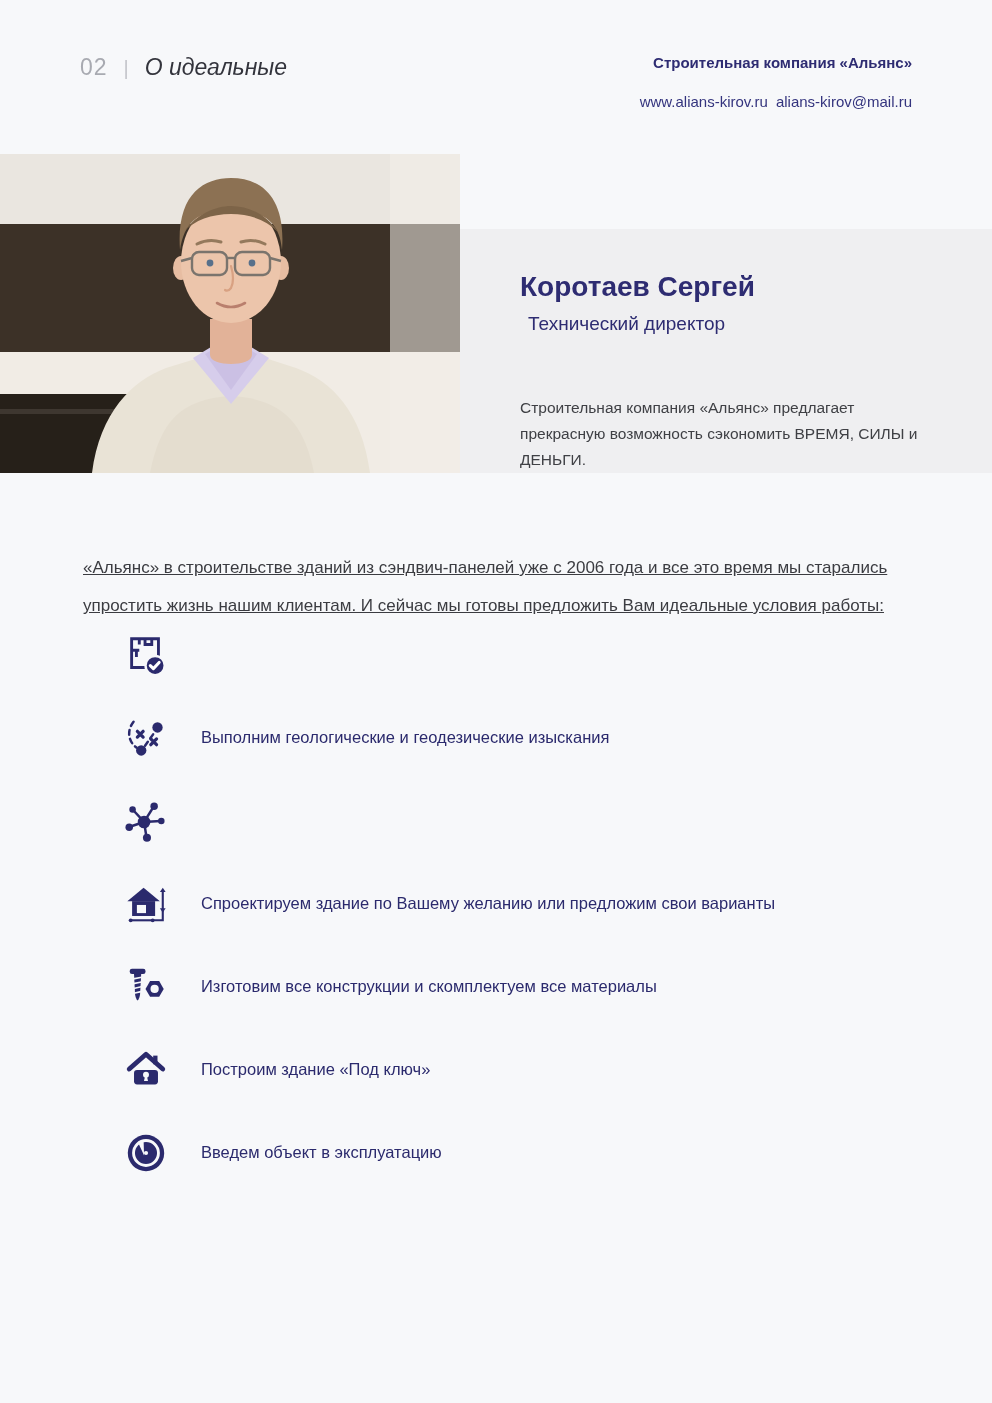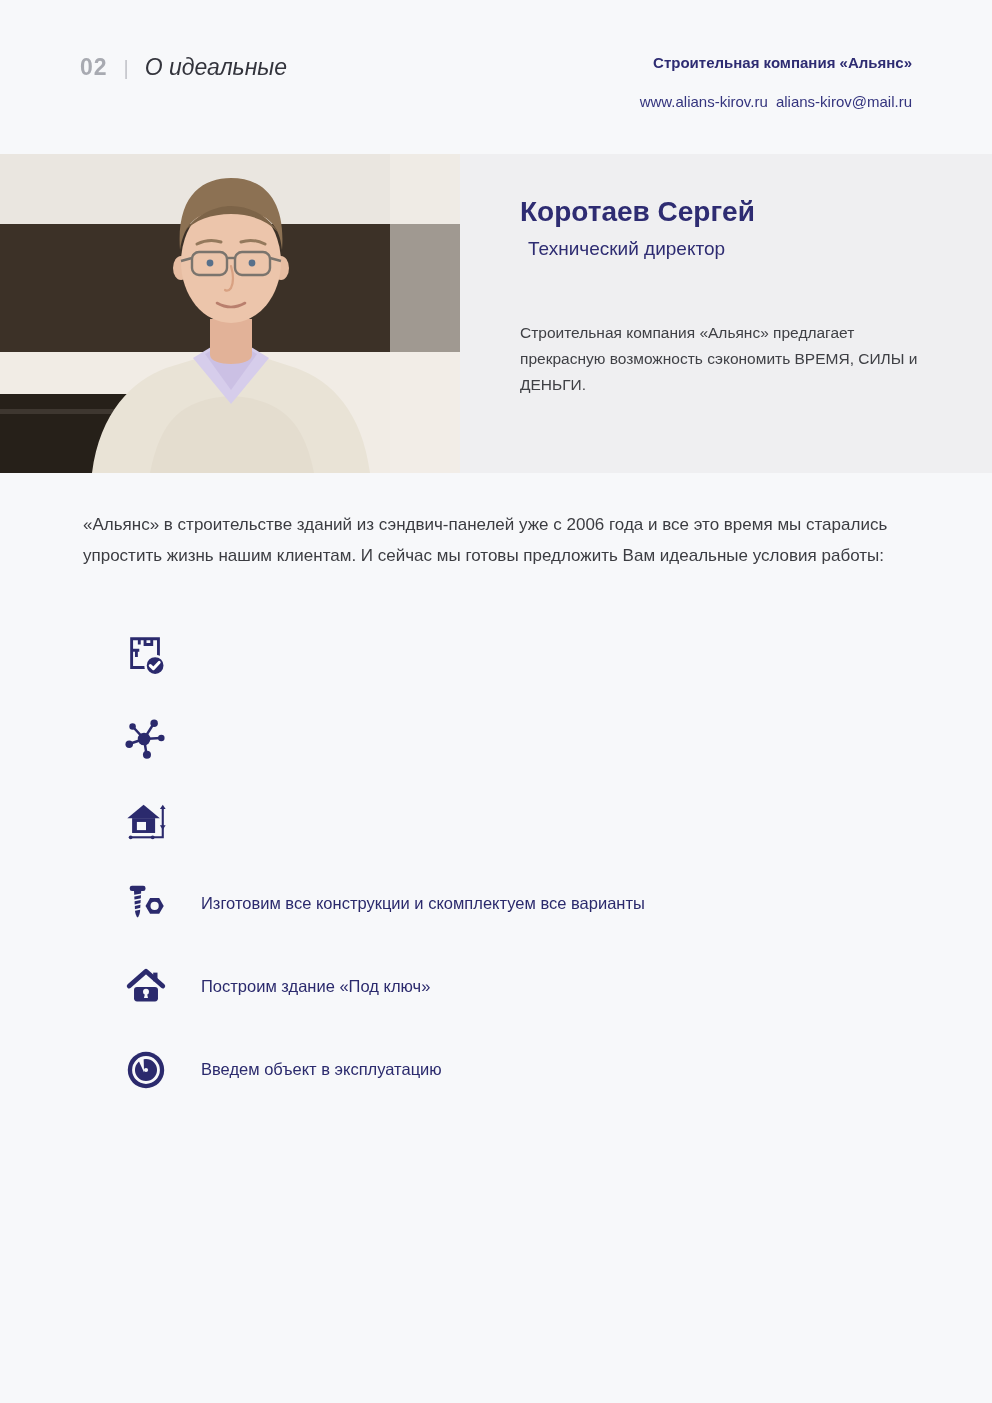--- a/index.html
+++ b/index.html
@@ -13,48 +13,48 @@
   }
 
   
   .page-header {
     position: absolute; top: 0; left: 0; width: 992px;
     box-sizing: border-box;
     padding: 54px 80px 0 80px;
     display: flex; justify-content: space-between; align-items: flex-start;
   }
   .header-left { display: flex; align-items: baseline; gap: 16px; }
-  .page-number { font-size: 23px; font-weight: bold; color: #a8aab1; letter-spacing: 1px; }
+  .page-number { font-size: 23px; font-weight: normal; color: #a8aab1; letter-spacing: 1px; }
   .header-divider { font-size: 20px; color: #c3c5ca; font-weight: 300; }
   .section-title { font-size: 23px; font-style: italic; color: #33343c; }
   .header-right { text-align: right; }
   .company-name { font-size: 15px; font-weight: bold; color: #2e2c72; margin-bottom: 22px; }
   .contacts { font-size: 15px; color: #34347e; }
   .contacts a { color: #34347e; text-decoration: none; }
   .contacts .sep { display: inline-block; width: 4px; }
 
   
-  .hero { position: absolute; top: 154px; left: 0; width: 992px; height: 319px; display: flex; }
+  .hero { position: absolute; top: 154px; left: 0; width: 992px; height: 319px; display: flex; align-items: flex-end; }
   .hero-photo { width: 460px; height: 319px; flex: 0 0 460px; overflow: hidden; }
   .hero-panel {
     flex: 1; background: #efeff1;
     box-sizing: border-box;
     padding: 42px 60px 0 60px;
   }
   .person-name { font-size: 28px; font-weight: bold; color: #2e2c72; margin: 0 0 10px 0; }
   .person-title { font-size: 19px; color: #2e2c72; margin: 8px; }
   .person-desc {
     margin: 60px 0 0 0; width: 412px;
     font-size: 15.5px; line-height: 26px; color: #3f4045;
   }
 
   
   .intro {
-    position: absolute; top: 492px; left: 83px; width: 830px;
-    font-size: 17px; line-height: 31px; color: #3b3c41;
+    position: absolute; top: 532px; left: 83px; width: 830px;
+    font-size: 17px; line-height: 38px; color: #3b3c41; text-decoration: underline;
   }
 
   
   .services { position: absolute; top: 613px; left: 123px; width: 790px; }
   .service-row { display: flex; align-items: center; height: 83px; }
   .service-icon { width: 46px; height: 46px; flex: 0 0 46px; margin-right: 32px; }
   .service-icon svg { display: block; width: 46px; height: 46px; }
   .service-label { font-size: 16.5px; color: #2b2a6d; }
 </style>
 </head>
@@ -139,20 +139,37 @@
           <path d="M9 7 H37 V37 H9 Z"></path>
           <path d="M23 7 V13 H30 V7"></path>
           <path d="M9 19 H17 M14 19 V26 M17 7 V13"></path>
         </g>
         <circle cx="33.5" cy="35" r="10" fill="#2b2a6d" stroke="#f7f8fa" stroke-width="2.5"></circle>
         <path d="M28.5 35 l3.2 3.2 6-6.4" stroke="#ffffff" stroke-width="3.2" fill="none" stroke-linecap="round" stroke-linejoin="round"></path>
       </svg>
     </span>
   </div>
 
+  <div class="service-row">
+    <span class="service-icon">
+      <svg viewBox="0 0 48 48">
+        <g stroke="#2b2a6d" fill="none" stroke-linecap="round">
+          <path d="M11 7 C4 16 5 27 14 34" stroke-width="2.6" stroke-dasharray="5 4.5"></path>
+          <path d="M23 32 L33 18" stroke-width="2.6" stroke-dasharray="5 4.5"></path>
+        </g>
+        <circle cx="19" cy="37" r="5.4" fill="#2b2a6d"></circle>
+        <circle cx="36" cy="13" r="5.4" fill="#2b2a6d"></circle>
+        <g stroke="#2b2a6d" stroke-width="3.4" stroke-linecap="round">
+          <path d="M15 17 l6 6 M21 17 l-6 6"></path>
+          <path d="M29 25 l6 6 M35 25 l-6 6"></path>
+        </g>
+      </svg>
+    </span>
+    <span class="service-label">Выполним геологические и геодезические изыскания</span>
+  </div>
 
   <div class="service-row">
     <span class="service-icon">
       <svg viewBox="0 0 48 48">
         <g stroke="#2b2a6d" stroke-width="2.6">
           <line x1="22" y1="25" x2="10" y2="12"></line>
           <line x1="22" y1="25" x2="32" y2="9"></line>
           <line x1="22" y1="25" x2="39" y2="24"></line>
           <line x1="22" y1="25" x2="7" y2="30"></line>
           <line x1="22" y1="25" x2="24.5" y2="41"></line>
@@ -179,39 +196,40 @@
           <path d="M41.5 31 V41 H31"></path>
         </g>
         <g fill="#2b2a6d">
           <path d="M41.5 7 l-3 4.5 h6 Z"></path>
           <path d="M41.5 34 l-3 -4.5 h6 Z" transform="translate(0,-1)"></path>
           <circle cx="8" cy="41" r="2"></circle>
           <circle cx="31" cy="41" r="2"></circle>
         </g>
       </svg>
     </span>
+    <span class="service-label">Спроектируем здание по Вашему желанию или предложим свои варианты</span>
   </div>
 
 
   <div class="service-row">
     <span class="service-icon">
       <svg viewBox="0 0 48 48">
         <rect x="7" y="5" width="16.5" height="5.5" rx="2.4" fill="#2b2a6d"></rect>
         <path d="M11.5 10.5 h7.5 l-1.2 21 c-0.4 3.5 -2 6.5 -2.6 6.5 c-0.6 0 -2.2 -3 -2.6 -6.5 Z" fill="#2b2a6d"></path>
         <g stroke="#f7f8fa" stroke-width="1.7">
           <line x1="10.8" y1="15.5" x2="19.5" y2="13.8"></line>
           <line x1="10.9" y1="20.5" x2="19.3" y2="18.8"></line>
           <line x1="11.1" y1="25.5" x2="19.0" y2="23.8"></line>
           <line x1="11.3" y1="30.5" x2="18.7" y2="28.8"></line>
         </g>
         <path d="M42.5 26 L37.75 34.2 L28.25 34.2 L23.5 26 L28.25 17.8 L37.75 17.8 Z" fill="#2b2a6d"></path>
         <circle cx="33" cy="26" r="4.3" fill="#f7f8fa"></circle>
       </svg>
     </span>
-    <span class="service-label">Изготовим все конструкции и скомплектуем все варианты</span>
+    <span class="service-label">Изготовим все конструкции и скомплектуем все материалы</span>
   </div>
 
   <div class="service-row">
     <span class="service-icon">
       <svg viewBox="0 0 48 48">
         <rect x="31.5" y="9" width="4.5" height="9" fill="#2b2a6d"></rect>
         <path d="M6.5 23 L24 7.5 L41.5 23" fill="none" stroke="#2b2a6d" stroke-width="5" stroke-linecap="round" stroke-linejoin="round"></path>
         <rect x="11.5" y="24" width="25" height="15" rx="3.2" fill="#2b2a6d"></rect>
         <circle cx="24" cy="29" r="3.1" fill="#f7f8fa"></circle>
         <path d="M22.9 31 L21.9 35.5 h4.2 L25.1 31 Z" fill="#f7f8fa"></path>

